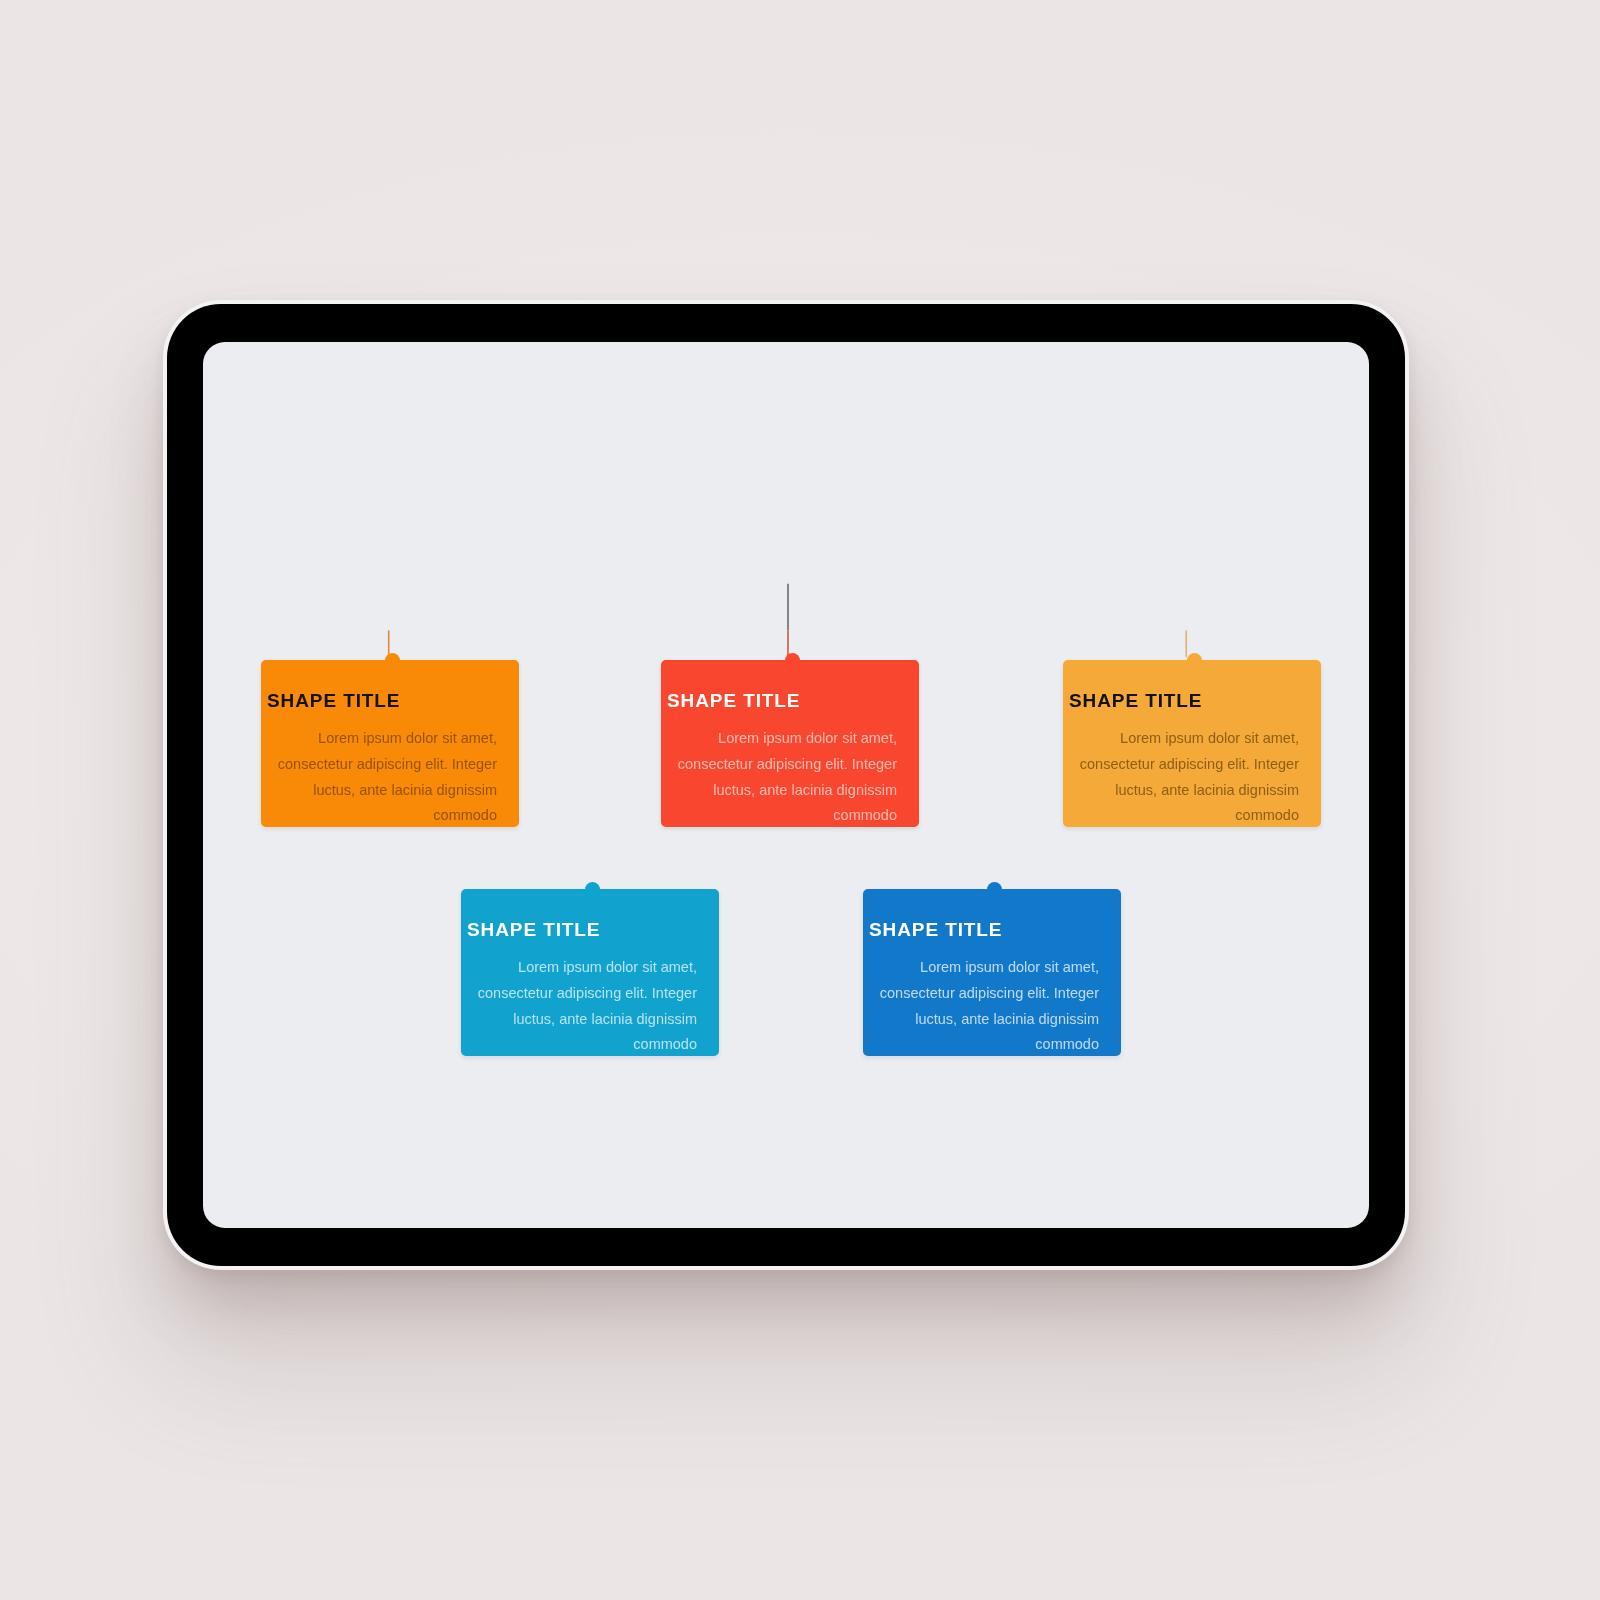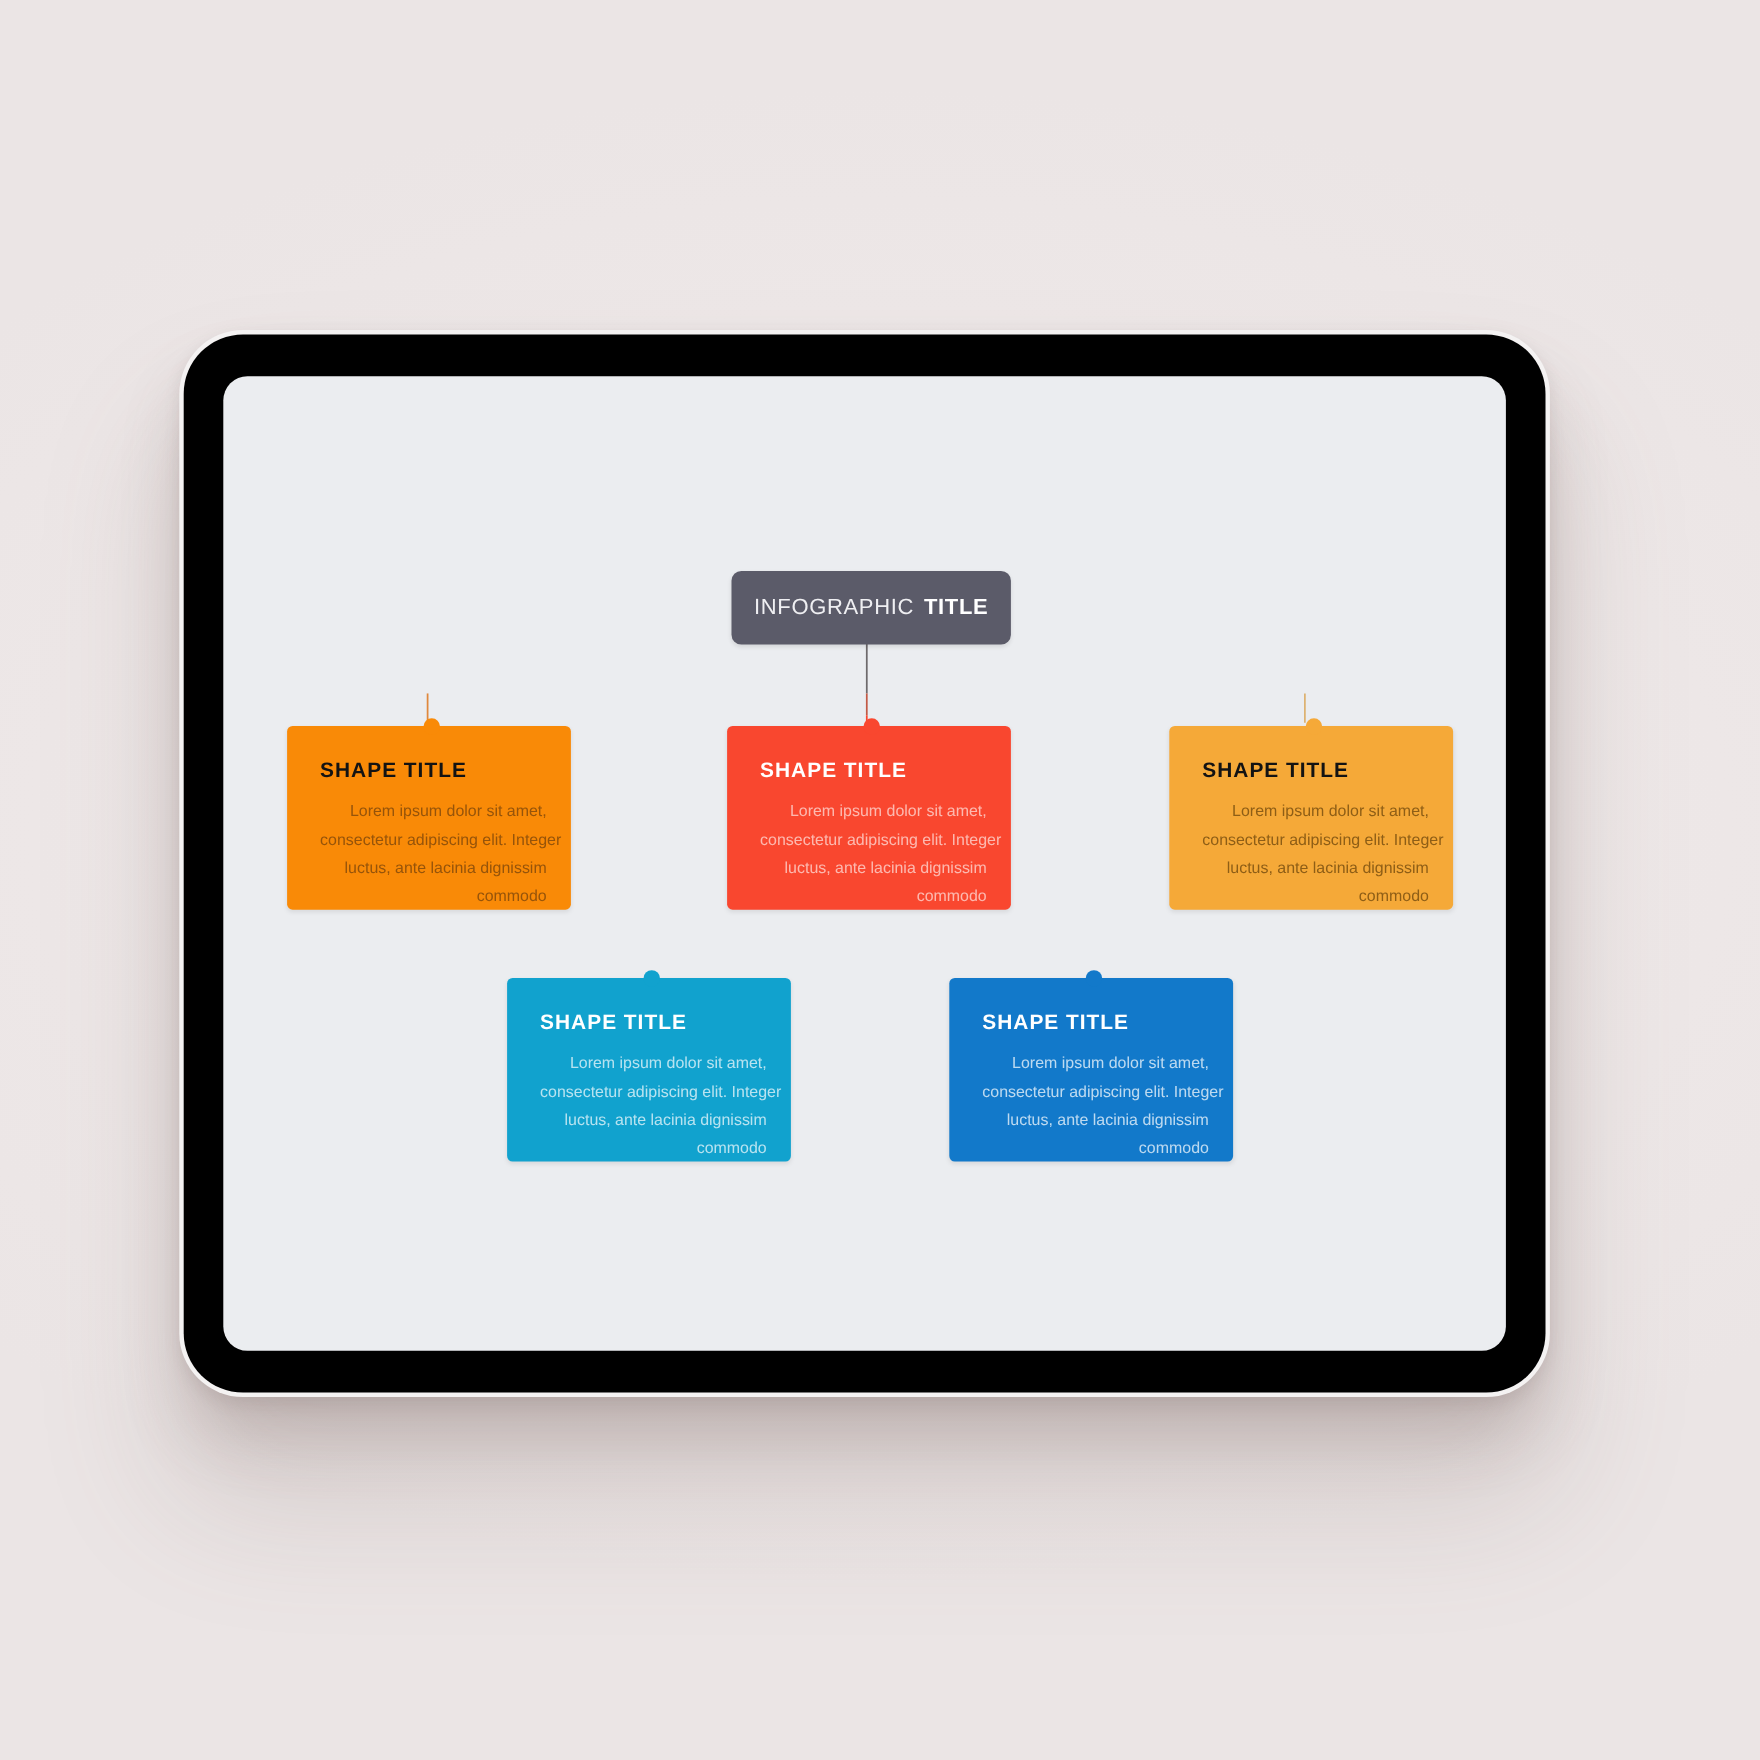--- a/index.html
+++ b/index.html
@@ -95,21 +95,21 @@
     font-size: 20px;
     letter-spacing: 0.6px;
     font-weight: 700;
     margin-left: 9px;
   }
 
   
   .card {
     position: absolute;
     border-radius: 5px;
-    padding: 30px 22px 0 30px;
+    padding: 30px 22px 0 6px;
     overflow: visible;
     box-shadow: 0 2px 5px rgba(0,0,0,0.09);
   }
   .card .card-title {
     font-size: 19px;
     font-weight: 700;
     letter-spacing: 0.9px;
     margin-bottom: 14px;
     white-space: nowrap;
   }
@@ -193,24 +193,20 @@
           <line x1="187" y1="291" x2="990" y2="291" stroke="url(#busGrad)" stroke-width="1.6"></line>
 
           <line x1="187" y1="291" x2="187" y2="318" stroke="#E0883C" stroke-width="1.6"></line>
           <line x1="589" y1="311" x2="589" y2="318" stroke="#F9472F" stroke-width="1.6"></line>
           <line x1="990" y1="291" x2="990" y2="318" stroke="#DDB272" stroke-width="1.6"></line>
 
           <line x1="387" y1="291" x2="387" y2="547" stroke="url(#dropCyan)" stroke-width="1.6"></line>
           <line x1="789" y1="291" x2="789" y2="547" stroke="url(#dropBlue)" stroke-width="1.6"></line>
         </svg>
 
-        <div id="title-node">
-          <span class="t-reg">INFOGRAPHIC</span>
-          <span class="t-bold">TITLE</span>
-        </div>
 
         <div class="card" id="card-1">
           <div class="nub"></div>
           <div class="card-title">SHAPE TITLE</div>
           <div class="card-body">
             <span>Lorem ipsum dolor sit amet,</span>
             <span>consectetur adipiscing elit. Integer</span>
             <span>luctus, ante lacinia dignissim</span>
             <span>commodo</span>
           </div>

